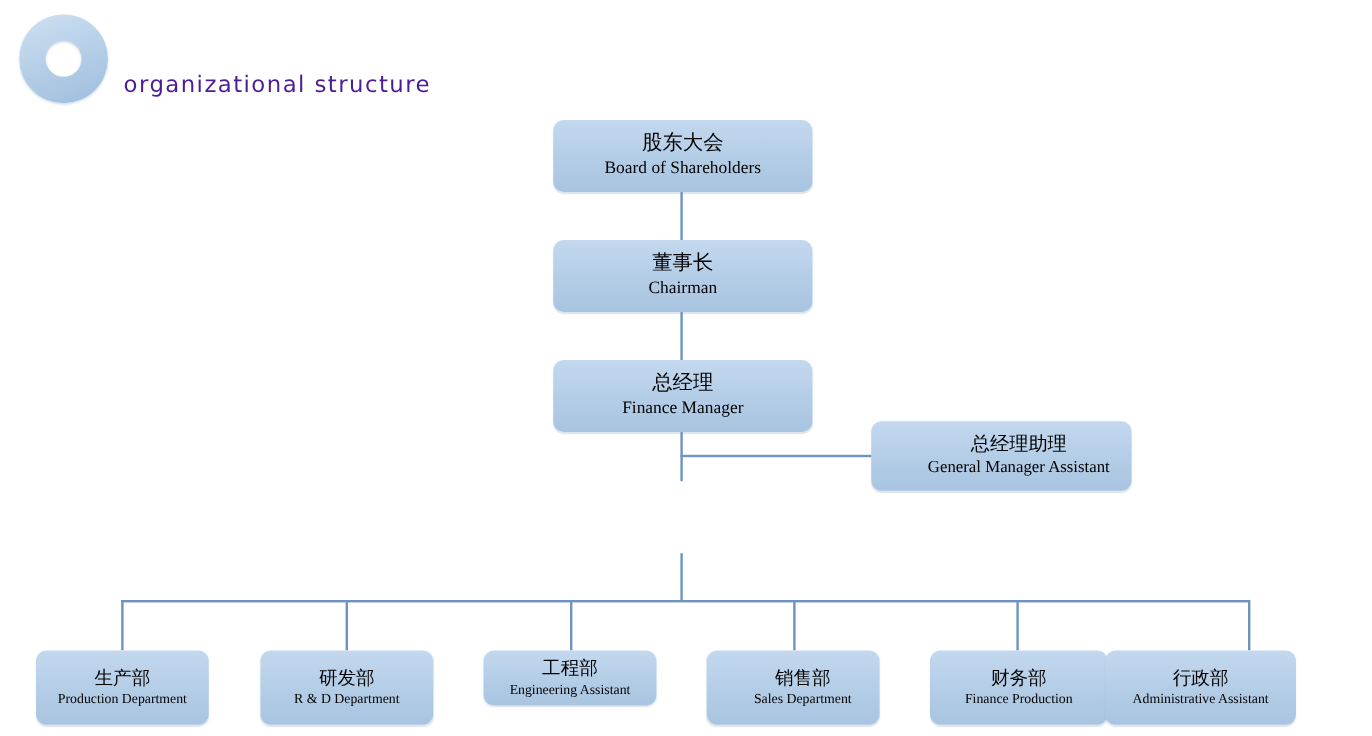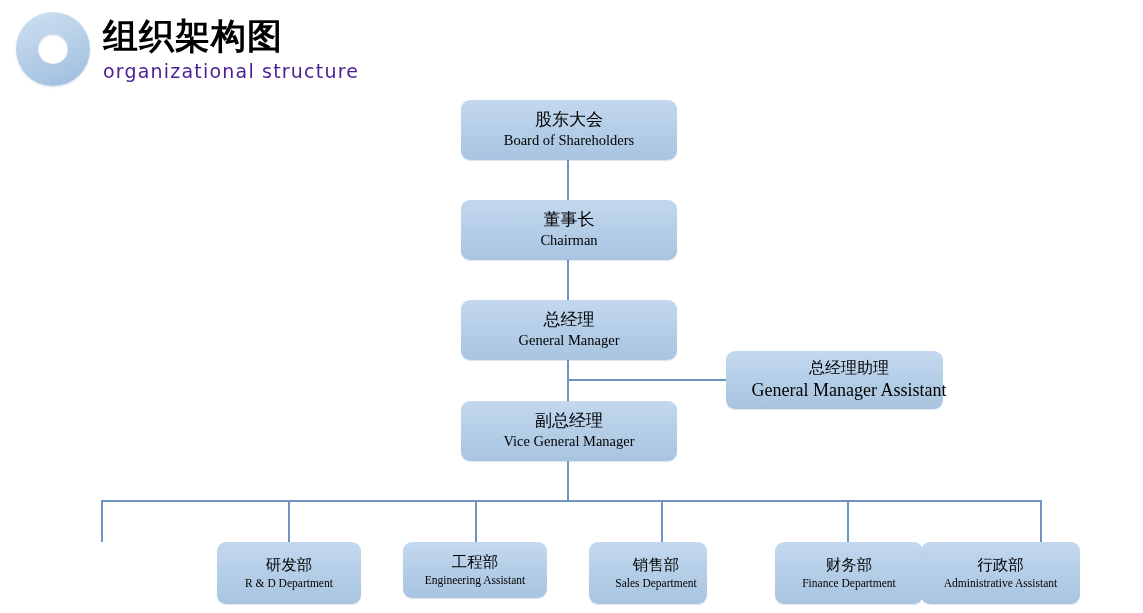--- a/index.html
+++ b/index.html
@@ -102,41 +102,40 @@
     line-height: 1.05;
     white-space: nowrap;
   }
 
   
   .level-main .zh { font-size: 17px; margin-bottom: 4px; }
   .level-main .en { font-size: 14.5px; }
 
   
   .level-assist .zh { font-size: 16px; margin-bottom: 4px; }
-  .level-assist .en { font-size: 18px; }
+  .level-assist .en { font-size: 14px; }
 
   
   .level-dept .zh { font-size: 15.5px; margin-bottom: 4px; }
   .level-dept .en { font-size: 11.5px; }
 
   
   .conn {
     position: absolute;
     background: #6e93bd;
     z-index: 1;
   }
   .conn.v { width: 2px; }
   .conn.h { height: 2px; }
 </style>
 </head>
 <body>
 
 <div id="header">
   <div id="logo-ring"></div>
-  <div id="title-zh">组织架构图</div>
   <div id="title-en">organizational structure</div>
 </div>
 
 <div id="chart">
 
   <div class="conn v" style="left:567px; top:160px; height:40px;"></div>
   <div class="conn v" style="left:567px; top:260px; height:40px;"></div>
   <div class="conn v" style="left:567px; top:360px; height:41px;"></div>
   <div class="conn h" style="left:567px; top:379px; width:160px;"></div>
   <div class="conn v" style="left:567px; top:461px; height:40px;"></div>
@@ -153,52 +152,52 @@
     <span class="en">Chairman</span>
   </div>
 
   <div class="node level-main" style="left:461px; top:100px; width:216px; height:60px;">
     <span class="zh">股东大会</span>
     <span class="en">Board of Shareholders</span>
   </div>
 
   <div class="node level-main" style="left:461px; top:300px; width:216px; height:60px;text-align:center;">
     <span class="zh">总经理</span>
-    <span class="en">General Manager</span>
+    <span class="en">Finance Manager</span>
   </div>
 
   <div class="node level-assist" style="left:726px; top:351px; width:217px; height:58px;padding-left:29px;">
     <span class="zh">总经理助理</span>
     <span class="en">General Manager Assistant</span>
   </div>
 
-  <div class="node level-main" style="left:461px; top:401px; width:216px; height:60px;">
-    <span class="zh">副总经理</span>
-    <span class="en">Vice General Manager</span>
-  </div>
-
+
+  <div class="node level-dept" style="left:30px; top:542px; width:144px; height:62px;">
+    <span class="zh">生产部</span>
+    <span class="en">Production Department</span>
+  </div>
 
   <div class="node level-dept" style="left:217px; top:542px; width:144px; height:62px;">
     <span class="zh">研发部</span>
     <span class="en">R &amp; D Department</span>
   </div>
 
-  <div class="node level-dept" style="left:403px; top:542px; width:144px; height:56px;">
+  <div class="node level-dept" style="left:403px; top:542px; width:144px; height:46px;">
     <span class="zh">工程部</span>
     <span class="en">Engineering Assistant</span>
   </div>
 
-  <div class="node level-dept" style="left:589px; top:542px; width:118px; height:62px;padding-left:16px;">
+  <div class="node level-dept" style="left:589px; top:542px; width:144px; height:62px;padding-left:16px;">
     <span class="zh">销售部</span>
     <span class="en">Sales Department</span>
   </div>
 
   <div class="node level-dept" style="left:775px; top:542px; width:148px; height:62px;">
     <span class="zh">财务部</span>
-    <span class="en">Finance Department</span>
+    <span class="en">Finance Production</span>
   </div>
 
   <div class="node level-dept" style="left:921px; top:542px; width:159px; height:62px;">
     <span class="zh">行政部</span>
     <span class="en">Administrative Assistant</span>
   </div>
 
 </div>
 
 </body></html>

